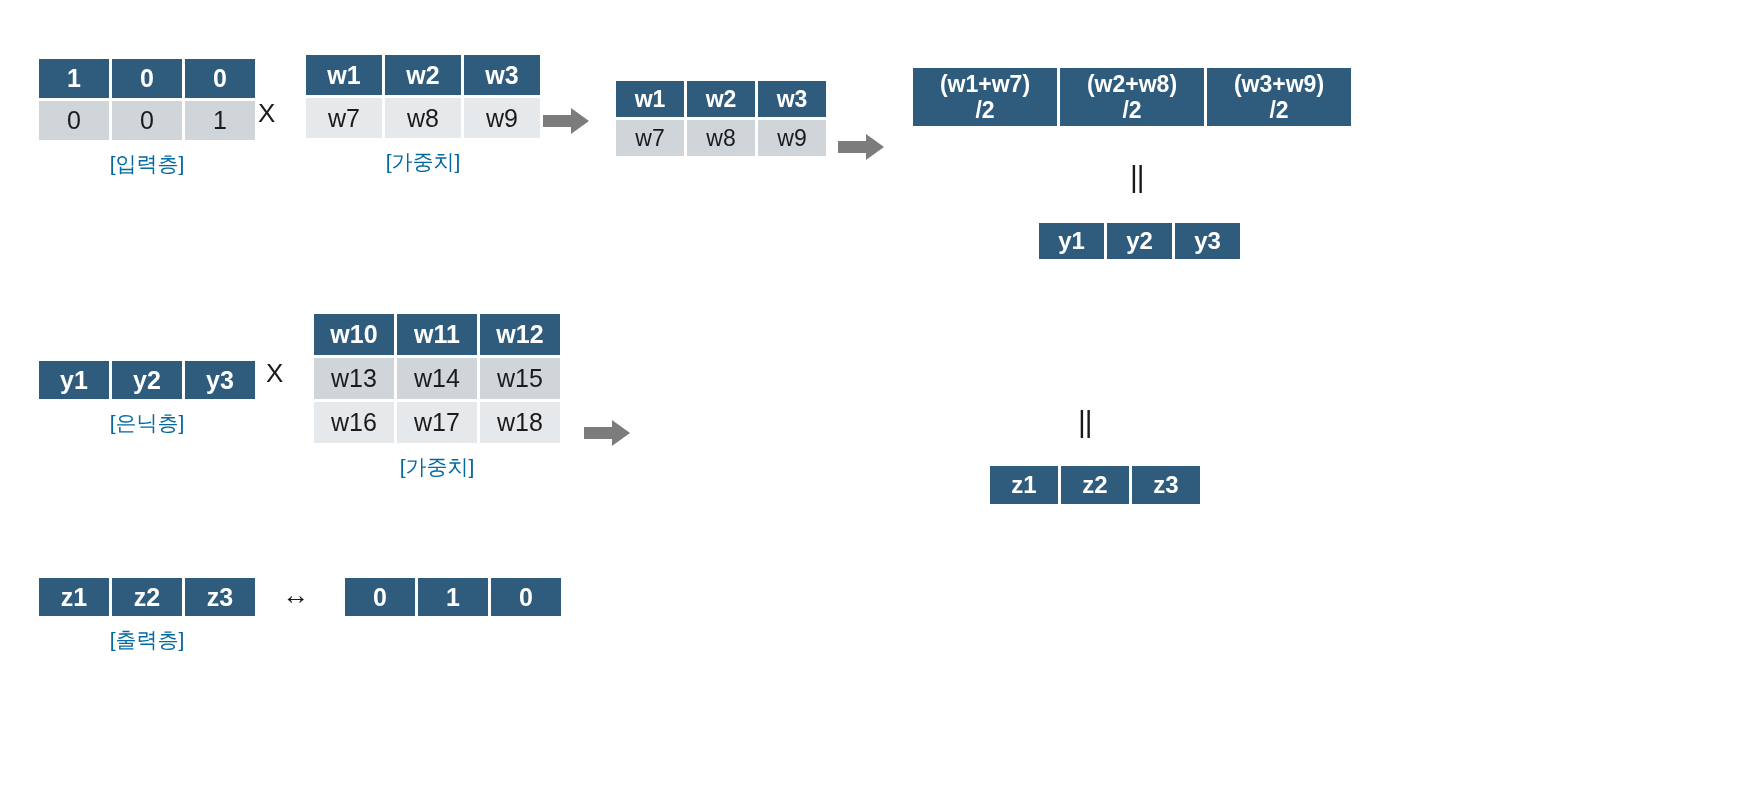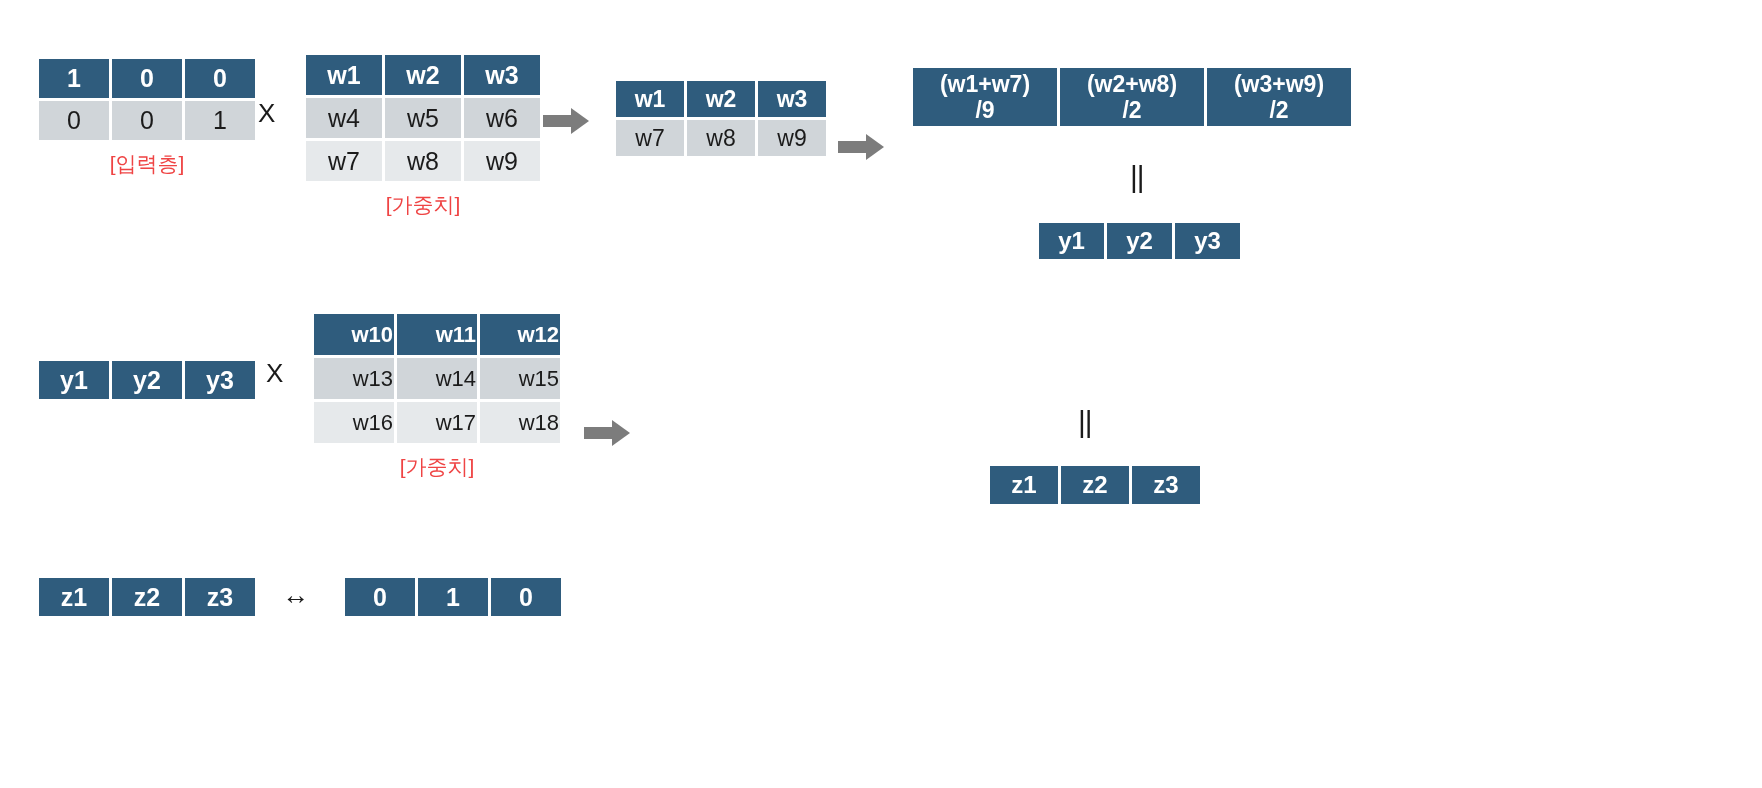--- a/index.html
+++ b/index.html
@@ -40,21 +40,21 @@
   }
   
   .r-dark  { background: #2F5C7D; color: #ffffff; font-weight: bold; }
   .r-gray  { background: #D0D5D9; color: #1b1b1b; font-weight: normal; }
   .r-gray2 { background: #E6E9EB; color: #1b1b1b; font-weight: normal; }
 
   
   .caption {
     text-align: center;
     font-size: 21px;
-    color: #ef4444;
+    color: #0369a1;
     margin-top: 7px;
     white-space: nowrap;
   }
 
   
   .op-x {
     font-size: 26px;
     color: #1b1b1b;
     font-weight: normal;
   }
@@ -114,21 +114,21 @@
   #y-vector-1       { left: 1036px; top: 220px; }
   #y-vector-1 td    { width: 63px; height: 34px; font-size: 24px; }
 
   
   #hidden-layer     { left: 36px;  top: 358px; }
   #hidden-layer td  { width: 68px; height: 36px; font-size: 25px; }
 
   #mul-2            { left: 266px; top: 358px; }
 
   #weights-2        { left: 311px; top: 311px; }
-  #weights-2 td     { width: 78px; height: 39px; font-size: 22px; text-align: right; }
+  #weights-2 td     { width: 78px; height: 39px; font-size: 25px; }
 
   #arrow-3          { left: 584px; top: 368px; }
 
   #z-formula-row    { left: 657px; top: 355px; }
   #z-formula-row td { width: 286px; height: 35px; font-size: 20px; }
 
   #eq-2             { left: 1078px; top: 405px; }
 
   #z-vector-1       { left: 987px; top: 463px; }
   #z-vector-1 td    { width: 66px; height: 36px; font-size: 24px; }
@@ -169,25 +169,20 @@
 
   <div class="abs" id="weights-1">
     <table class="matrix">
       <tbody>
           <tr>
         <td class="r-dark">w1</td>
         <td class="r-dark">w2</td>
         <td class="r-dark">w3</td>
       </tr>
       <tr>
-        <td class="r-gray">w4</td>
-        <td class="r-gray">w5</td>
-        <td class="r-gray">w6</td>
-      </tr>
-      <tr>
         <td class="r-gray2">w7</td>
         <td class="r-gray2">w8</td>
         <td class="r-gray2">w9</td>
       </tr>
     </tbody>
       </table>
     <div class="caption">[가중치]</div>
   </div>
 
   <div class="abs arrow" id="arrow-1">
@@ -215,21 +210,21 @@
   <div class="abs arrow" id="arrow-2">
     <span class="shaft"></span>
     <span class="head"></span>
   </div>
 
   <div class="abs" id="avg-row">
     <table class="matrix">
       <tbody>
           <tr>
         <td class="r-dark" style="white-space:pre-line;">(w1+w7)
-/9</td>
+/2</td>
         <td class="r-dark" style="white-space:pre-line;">(w2+w8)
 /2</td>
         <td class="r-dark" style="white-space:pre-line;margin-left:15px;">(w3+w9)
 /2</td>
       </tr>
     </tbody>
       </table>
   </div>
 
   <div class="abs op-eq" id="eq-1">||</div>
@@ -249,20 +244,21 @@
   <div class="abs" id="hidden-layer">
     <table class="matrix">
       <tbody>
           <tr>
         <td class="r-dark">y1</td>
         <td class="r-dark">y2</td>
         <td class="r-dark">y3</td>
       </tr>
     </tbody>
       </table>
+    <div class="caption">[은닉층]</div>
   </div>
 
   <div class="abs op-x" id="mul-2">X</div>
 
   <div class="abs" id="weights-2">
     <table class="matrix">
       <tbody>
           <tr>
         <td class="r-dark">w10</td>
         <td class="r-dark">w11</td>
@@ -306,20 +302,21 @@
   <div class="abs" id="output-layer">
     <table class="matrix">
       <tbody>
           <tr>
         <td class="r-dark">z1</td>
         <td class="r-dark">z2</td>
         <td class="r-dark">z3</td>
       </tr>
     </tbody>
       </table>
+    <div class="caption">[출력층]</div>
   </div>
 
   <div class="abs op-bi" id="bi-arrow">↔</div>
 
   <div class="abs" id="answer-vector">
     <table class="matrix">
       <tbody>
           <tr>
         <td class="r-dark">0</td>
         <td class="r-dark">1</td>

